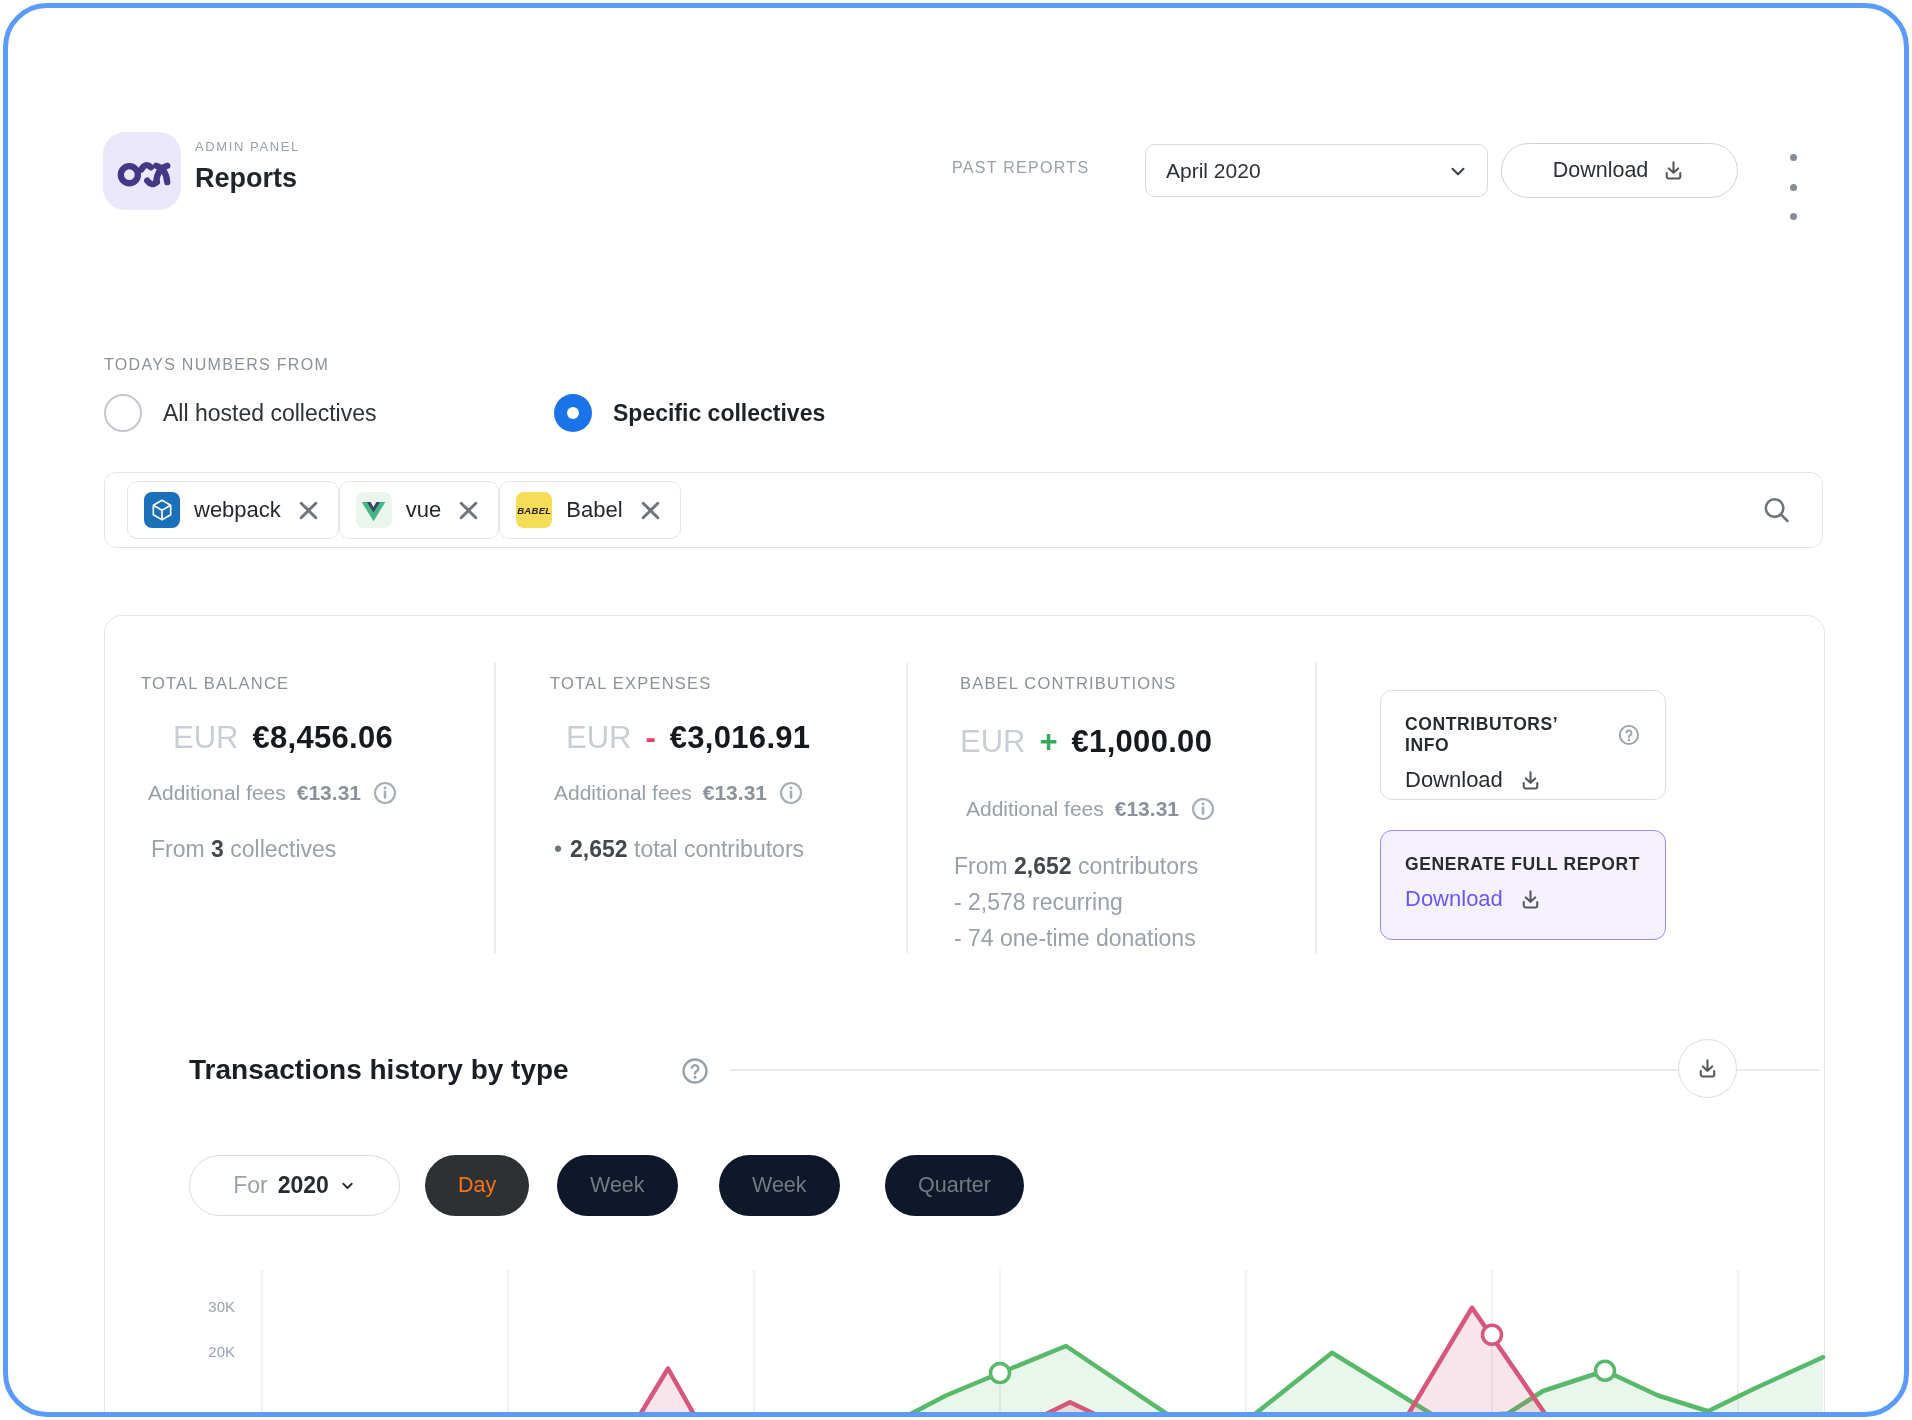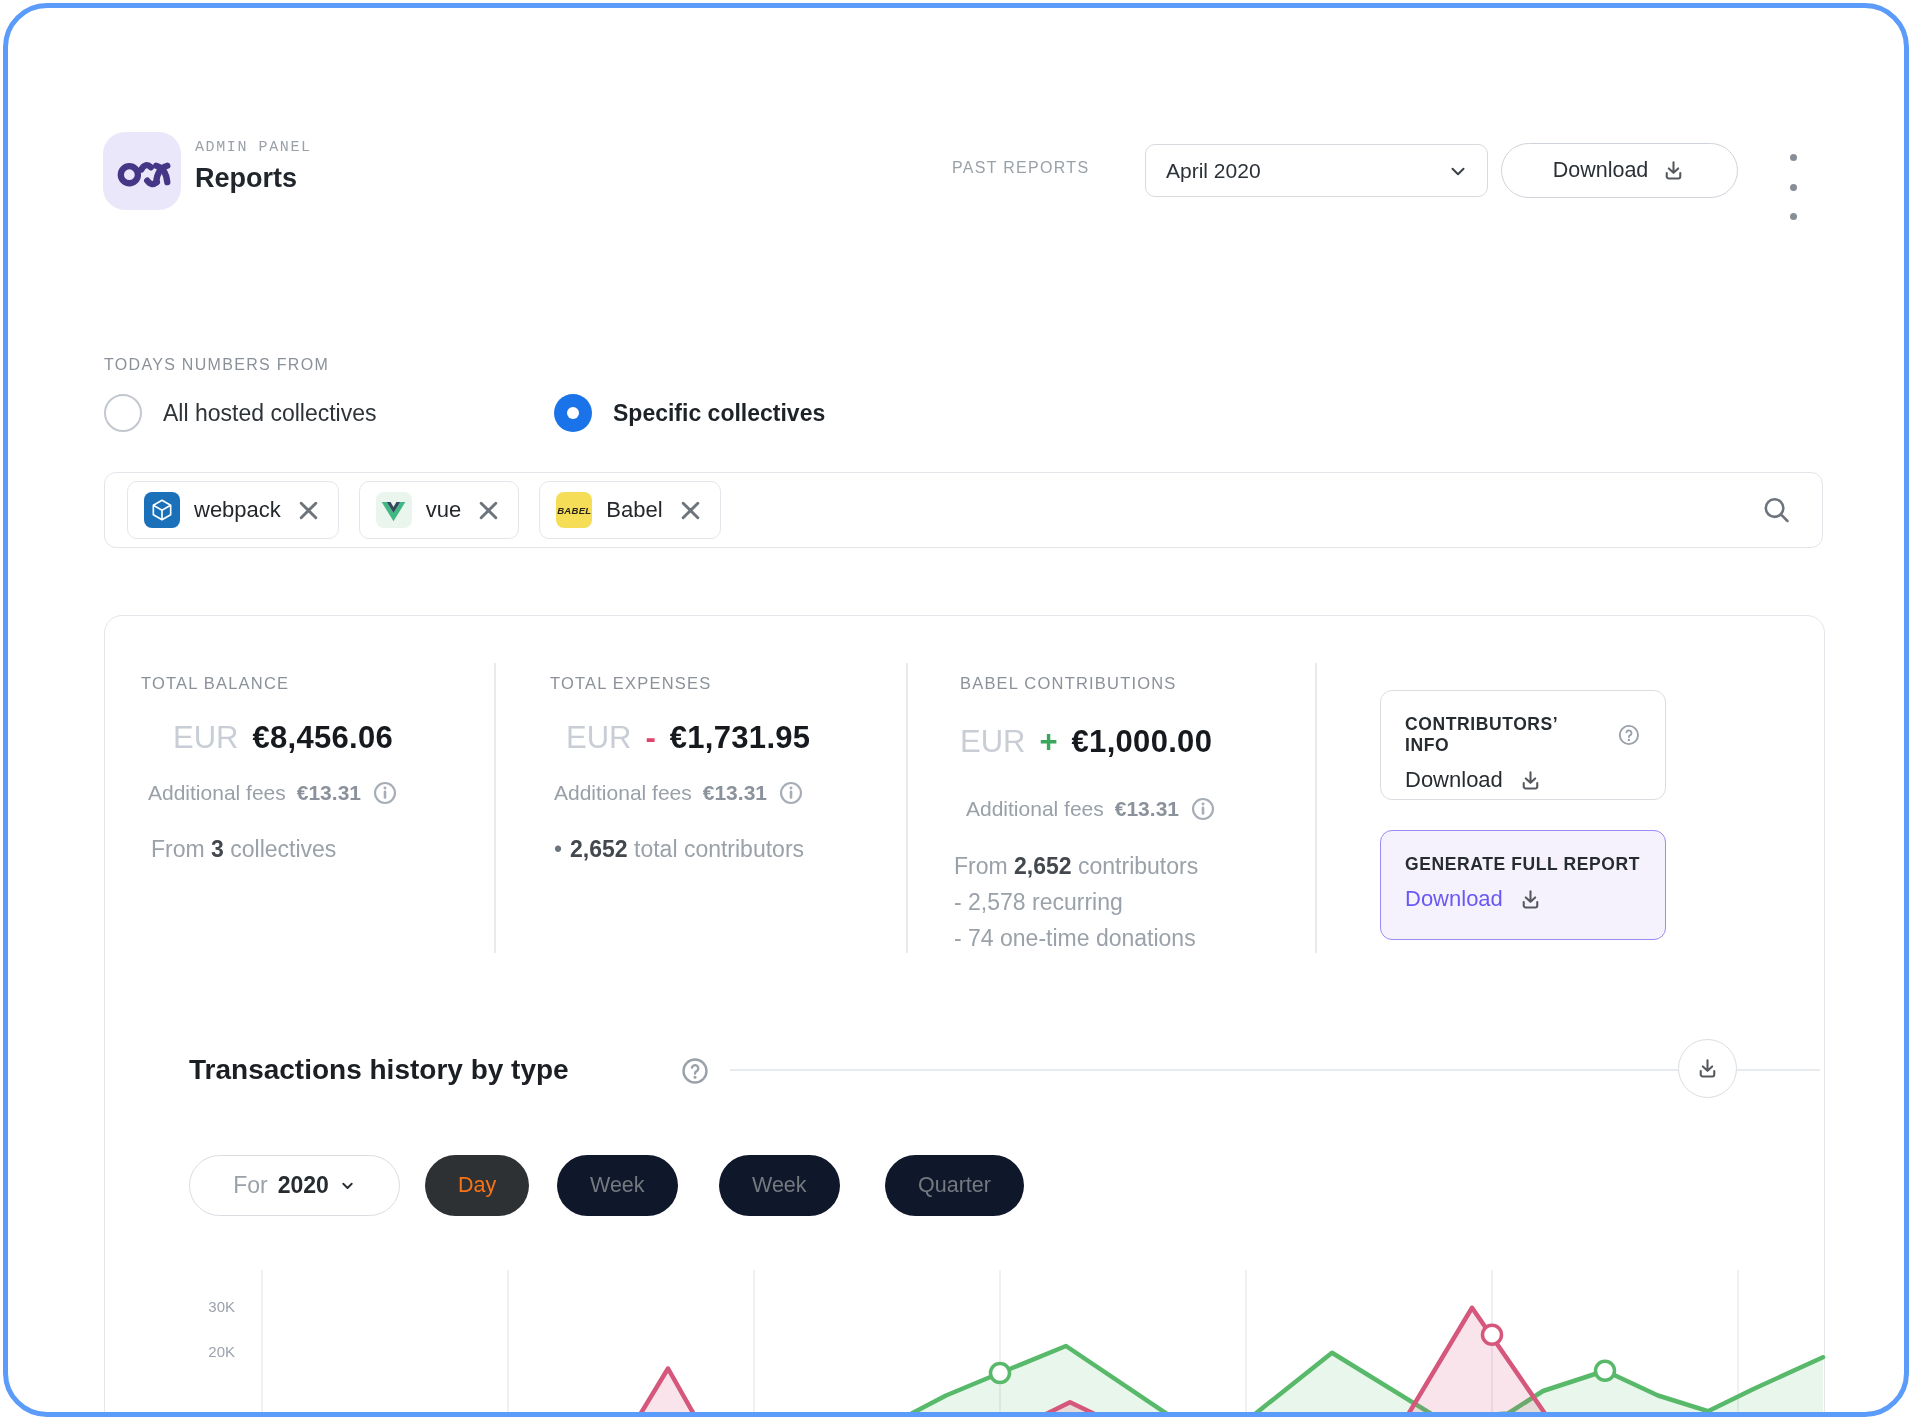--- a/index.html
+++ b/index.html
@@ -6,21 +6,21 @@
   body{width:1912px;height:1420px;position:relative;overflow:hidden;
        font-family:"Liberation Sans","DejaVu Sans",sans-serif;color:#23272c;}
   .frame{position:absolute;inset:3px;border:5px solid #5b9bf9;border-radius:44px;
          background:#fff;overflow:hidden;}
   .abs{position:absolute;}
   .flex{display:flex;align-items:center;}
 
   
   .logo{left:95px;top:124px;width:78px;height:78px;border-radius:22px;background:#ebe7fb;
         display:flex;align-items:center;justify-content:center;}
-  .admin-label{left:187px;top:131px;font-size:15px;letter-spacing:1.6px;color:#9aa1a9;font-weight:500;font-family:Liberation Mono, monospace;}
+  .admin-label{left:187px;top:131px;font-size:13px;letter-spacing:1.6px;color:#9aa1a9;font-weight:500;}
   .page-title{left:187px;top:155px;font-size:27px;font-weight:700;color:#21262c;}
   .past-reports{left:944px;top:151px;font-size:16px;letter-spacing:1.3px;color:#9aa1a9;font-weight:500;}
   .period-select{left:1137px;top:136px;width:343px;height:53px;border:1.5px solid #d6dade;
         border-radius:10px;box-sizing:border-box;padding:0 18px 0 20px;justify-content:space-between;
         font-size:21px;color:#2c3137;background:#fff;cursor:pointer;}
   .download-btn{left:1493px;top:135px;width:237px;height:55px;border:1.5px solid #ced3d9;
         border-radius:28px;background:#fff;display:flex;align-items:center;justify-content:center;
         gap:13px;font-size:21.5px;color:#2c3137;cursor:pointer;font-family:inherit;}
   .kebab{left:1772px;top:146px;width:26px;height:66px;display:flex;flex-direction:column;
         align-items:center;justify-content:space-between;cursor:pointer;}
@@ -134,21 +134,21 @@
   <div class="abs radio-item" style="left:96px">
     <span class="radio-circle radio-off"></span>
     <span class="radio-label">All hosted collectives</span>
   </div>
   <div class="abs radio-item" style="left:546px">
     <span class="radio-circle radio-on"></span>
     <span class="radio-label bold">Specific collectives</span>
   </div>
 
   <div class="abs chips-bar">
-    <div id="chips" class="flex" style="gap:20px">
+    <div id="chips" class="flex" style="">
         <div class="chip">
           <span class="chip-icon" style="background:#1b70ba">
             <svg width="26" height="26" viewBox="0 0 24 24" fill="none" stroke="#fff" stroke-width="1.5" stroke-linejoin="round">
               <path d="M12 3 20 7.6v8.8L12 21 4 16.4V7.6z"></path>
               <path d="M4 7.6l8 4.6 8-4.6M12 12.2V21"></path>
             </svg>
           </span>
           <span class="chip-label">webpack</span>
           <svg class="chip-x" viewBox="0 0 24 24" fill="none" stroke="currentColor" stroke-width="2.6" stroke-linecap="round">
             <path d="M5.5 5.5l13 13M18.5 5.5l-13 13"></path>
@@ -203,21 +203,21 @@
     <b>3</b>
     <span>collectives</span>
   </div>
 
   <div class="abs vdivider" style="left:486px"></div>
 
   <div class="abs stat-title" style="left:542px;top:666px">TOTAL EXPENSES</div>
   <div class="abs value-row" style="left:558px;top:712px">
     <span class="currency">EUR</span>
     <span class="sign-neg">-</span>
-    <span class="amount">€1,731.95</span>
+    <span class="amount">€3,016.91</span>
   </div>
   <div class="abs fees-row" style="left:546px;top:772px">
     <span>Additional fees</span>
     <span class="fees-value">€13.31</span>
     <svg class="info-icon" viewBox="0 0 24 24" fill="none" stroke="currentColor" stroke-width="2">
       <circle cx="12" cy="12" r="9.2"></circle>
         <path d="M12 11v5.2" stroke-width="2.4" stroke-linecap="round"></path>
         <circle cx="12" cy="7.4" r="1.35" fill="currentColor" stroke="none"></circle>
     </svg>
   </div>

